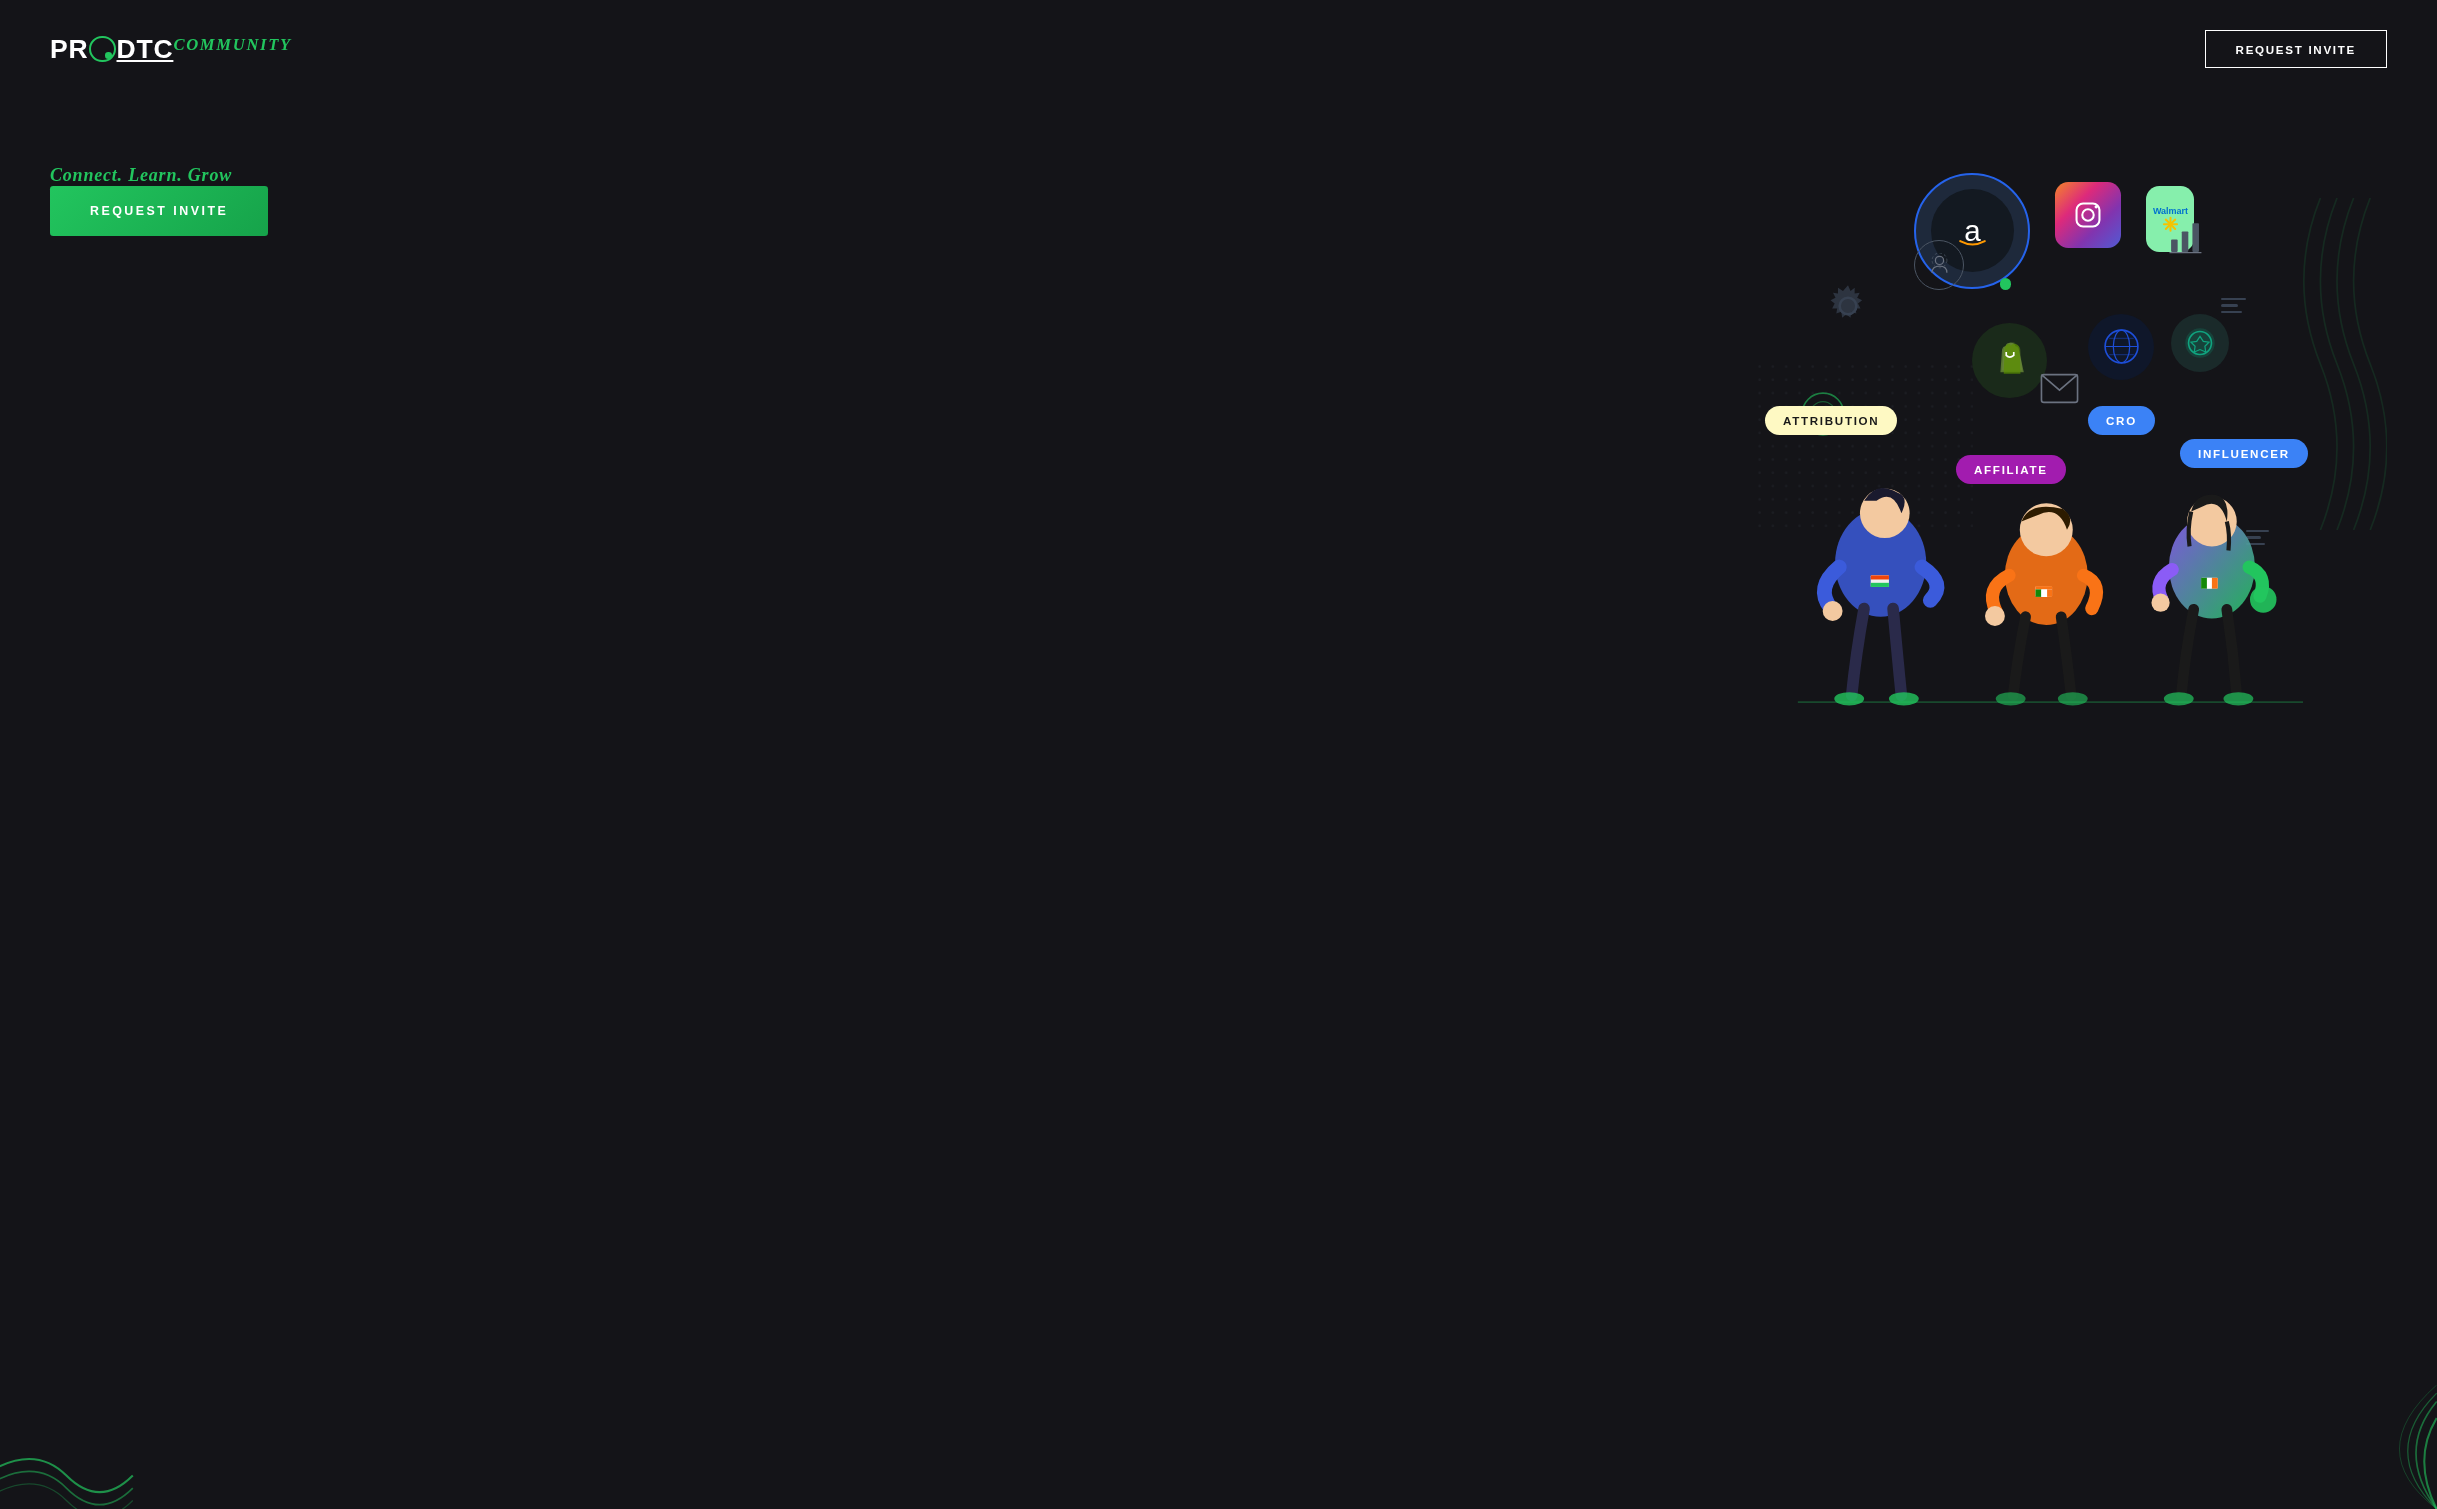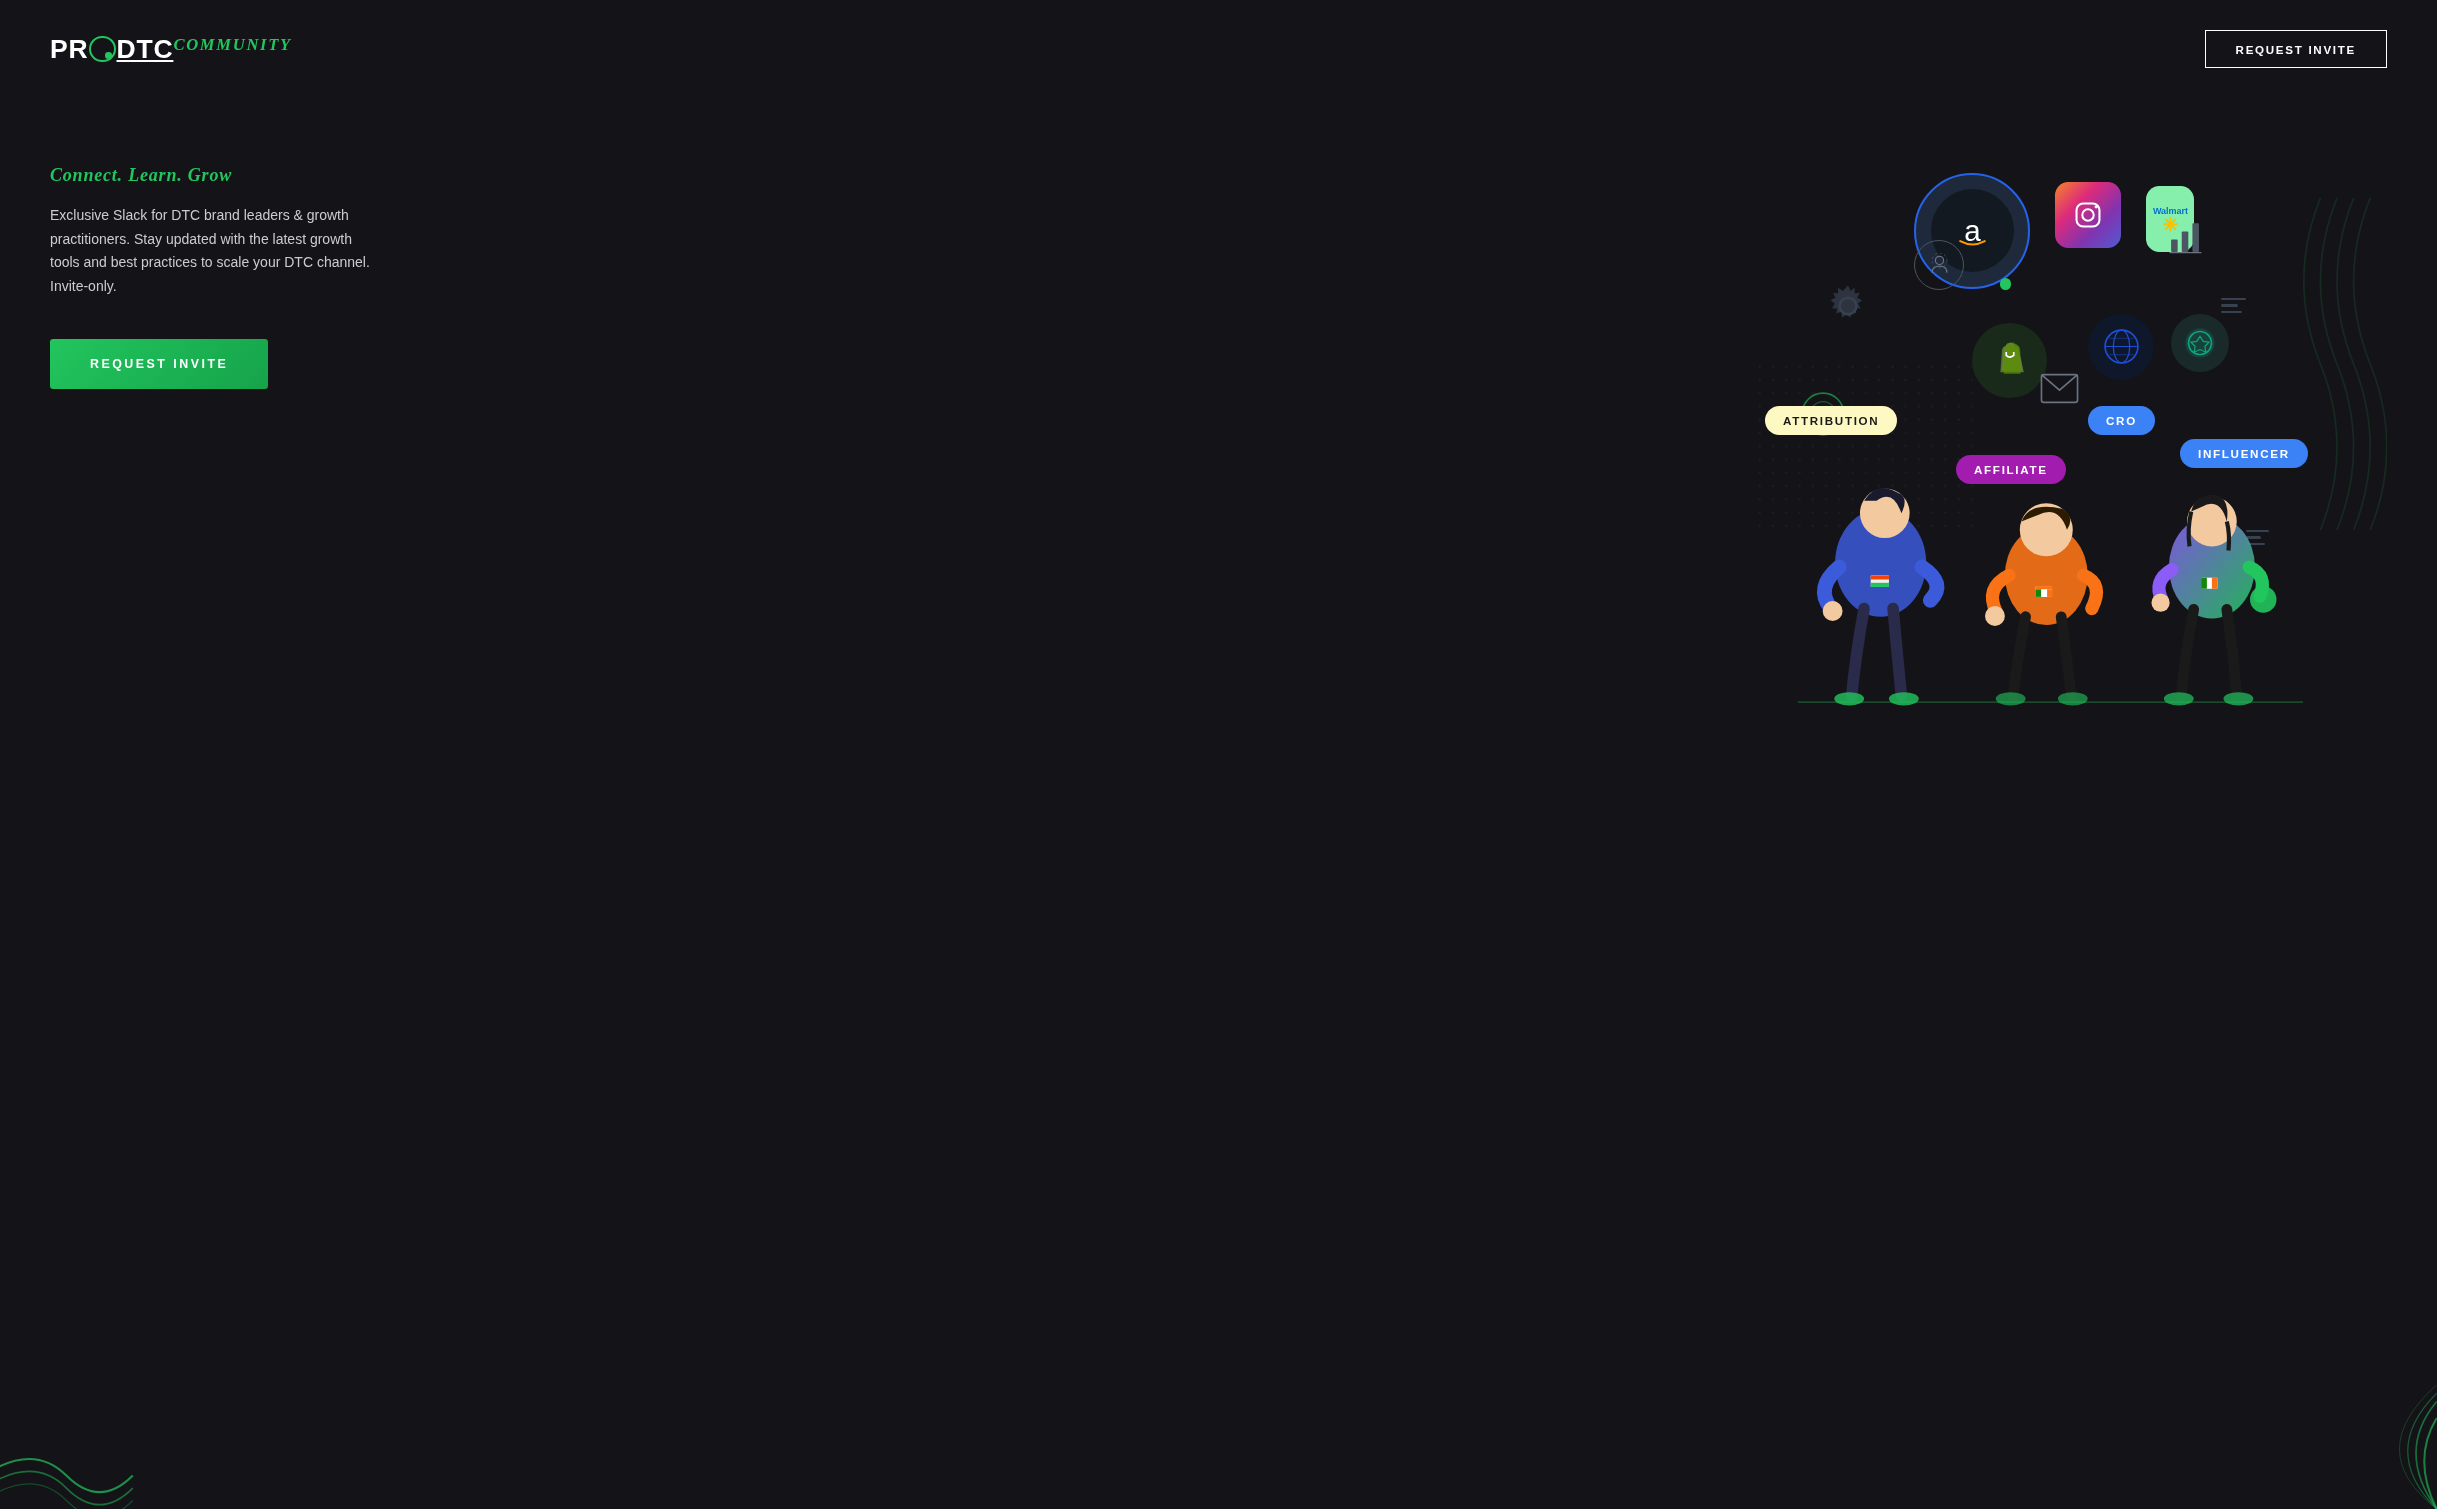--- a/index.html
+++ b/index.html
@@ -110,21 +110,20 @@
       flex: 0 0 398px;
       padding-top: 16.6px;
     }
 
     .tagline {
       font-size: 18px;
       font-weight: 700;
       color: #22c55e;
       font-style: italic;
       font-family: Georgia, serif;
-      margin-bottom: 18px;
       letter-spacing: 0.8px;
     }
 
     .hero-title {
       font-size: 43px;
       font-weight: 900;
       color: #ffffff;
       line-height: 1.15;
       margin-bottom: 23px;
       font-family: Arial Black, sans-serif;
@@ -435,21 +434,20 @@
     <div class="logo-community">COMMUNITY</div>
   </div>
 
   <button class="nav-request-btn">REQUEST INVITE</button>
 </header>
 
 <section class="hero">
 
   <div class="hero-left">
     <div class="tagline">Connect. Learn. Grow</div>
-    <p class="hero-desc">Exclusive Slack for DTC brand leaders &amp; growth practitioners. Stay updated with the latest growth tools and best practices to scale your DTC channel. Invite-only.</p>
     <button class="hero-cta-btn">REQUEST INVITE</button>
   </div>
 
   <div class="hero-right">
     <div class="illustration">
 
       <svg class="dot-pattern" style="top:232px;left:50px;" width="216" height="166" viewBox="0 0 260 200">
         <defs>
           <pattern id="dots" x="0" y="0" width="16" height="16" patternUnits="userSpaceOnUse">
             <circle cx="3" cy="3" r="1.5" fill="#4b5563" opacity="0.5"></circle>

